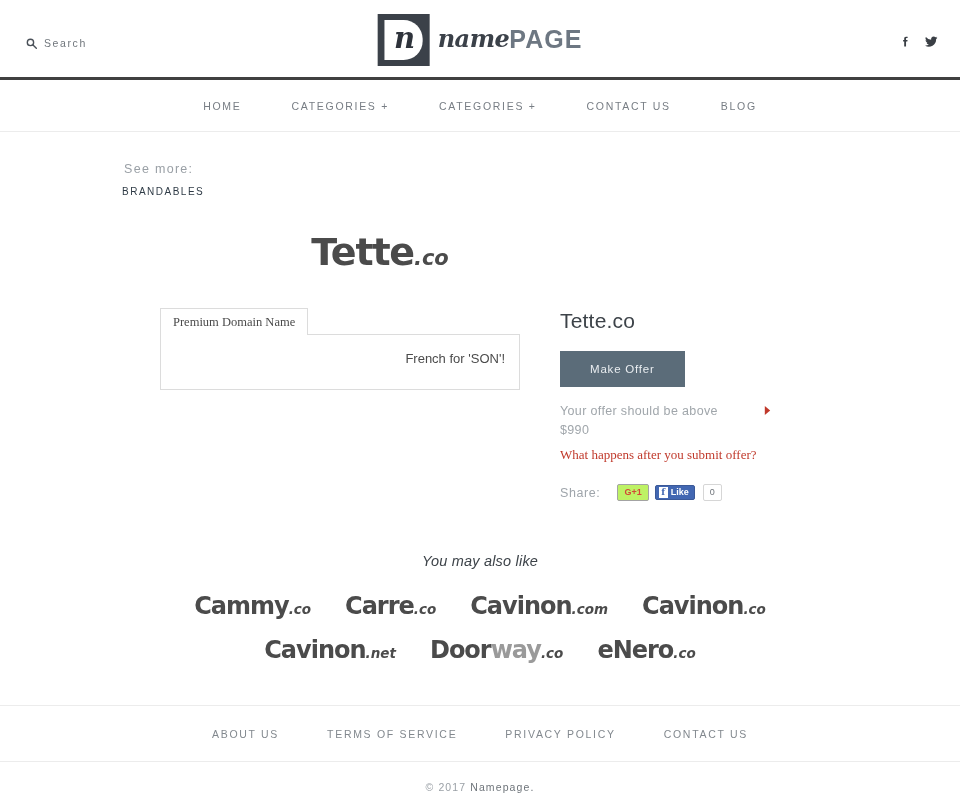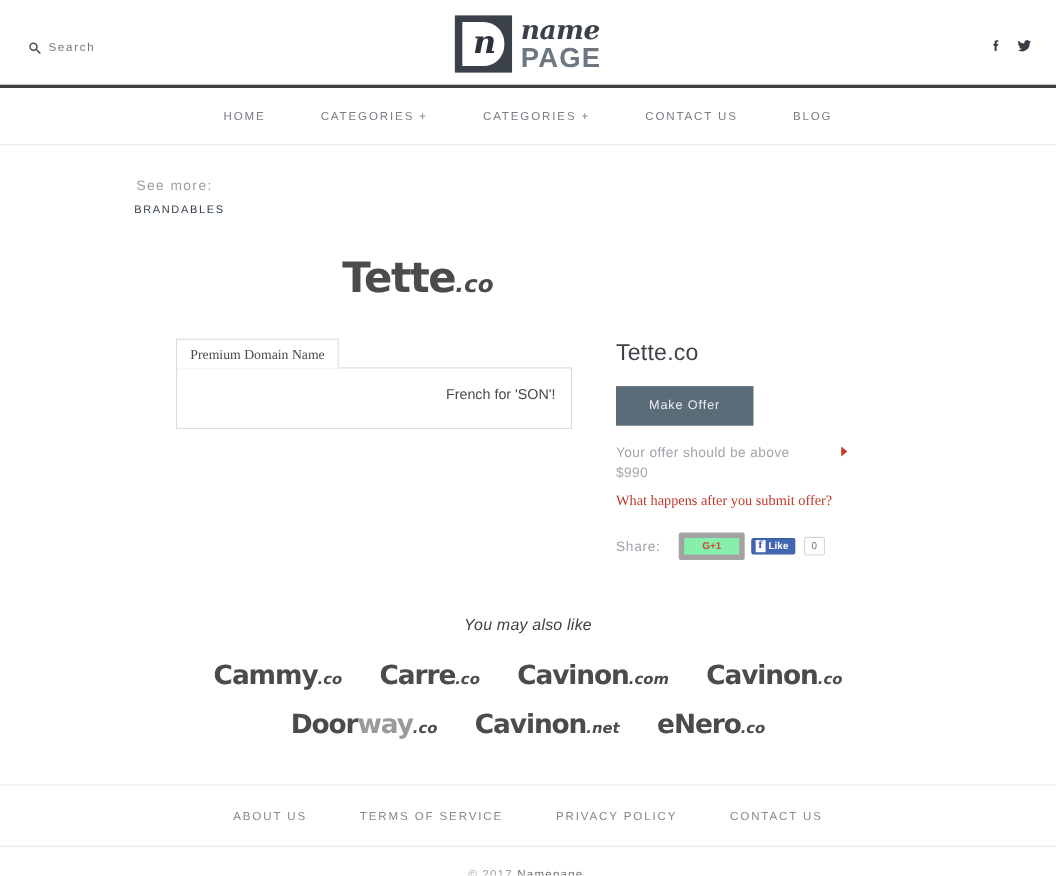--- a/index.html
+++ b/index.html
@@ -68,21 +68,21 @@
     left: 13px; top: 9px;
     width: 28px; height: 32px;
     font-family: "DejaVu Serif", serif;
     font-style: italic;
     font-weight: 700;
     font-size: 29px;
     line-height: 30px;
     color: #2e333b;
     text-align: center;
   }
-  .logo-words { display: flex; flex-direction: column; line-height: 1; }
+  .logo-words { display: flex; line-height: 1; }
   .logo-name {
     font-family: "DejaVu Serif", serif;
     font-style: italic;
     font-weight: 700;
     font-size: 24px;
     color: #3b4149;
     letter-spacing: -0.5px;
     margin-bottom: 2px;
   }
   .logo-page {
@@ -247,27 +247,27 @@
   }
   .share-row {
     margin-top: 21px;
     display: flex;
     align-items: center;
     gap: 17px;
   }
   .share-label { font-size: 12.5px; color: #9fa5ab; letter-spacing: 0.6px; }
   .share-btns { display: flex; align-items: center; gap: 6px; }
   .gplus-btn {
-    border: 5px solid #a3a3a3;
+    border: 1px solid #a3a3a3;
     border-radius: 2px;
-    background: #86efac;
+    background: #bef264;
     color: #d34836;
     font-size: 9px;
     font-weight: 700;
-    padding: 2px 16px;
+    padding: 2px 6px;
     line-height: 11px;
     cursor: pointer;
   }
   .fb-like {
     display: flex;
     align-items: center;
     background: #4267b2;
     border: 1px solid #3b5998;
     border-radius: 2px;
     padding: 1px 5px 1px 3px;
@@ -456,22 +456,22 @@
   <div class="also-like-title">You may also like</div>
 
   <div class="dom-rows">
     <div class="dom-row">
       <div class="dom-logo"><span class="dl-a">Cammy</span><span class="dl-b"></span><span class="dl-tld">.co</span></div>
       <div class="dom-logo"><span class="dl-a">Carre</span><span class="dl-b"></span><span class="dl-tld">.co</span></div>
       <div class="dom-logo"><span class="dl-a">Cavinon</span><span class="dl-b"></span><span class="dl-tld">.com</span></div>
       <div class="dom-logo"><span class="dl-a">Cavinon</span><span class="dl-b"></span><span class="dl-tld">.co</span></div>
     </div>
     <div class="dom-row">
+      <div class="dom-logo"><span class="dl-a">Cavinon</span><span class="dl-b"></span><span class="dl-tld">.net</span></div>
       <div class="dom-logo"><span class="dl-a">Door</span><span class="dl-b">way</span><span class="dl-tld">.co</span></div>
-      <div class="dom-logo"><span class="dl-a">Cavinon</span><span class="dl-b"></span><span class="dl-tld">.net</span></div>
       <div class="dom-logo"><span class="dl-a">eNero</span><span class="dl-b"></span><span class="dl-tld">.co</span></div>
     </div>
   </div>
 </div>
 
 <div class="footer-sep"></div>
 <div class="footer-nav">
   <div class="footer-link">ABOUT US</div>
   <div class="footer-link">TERMS OF SERVICE</div>
   <div class="footer-link">PRIVACY POLICY</div>

